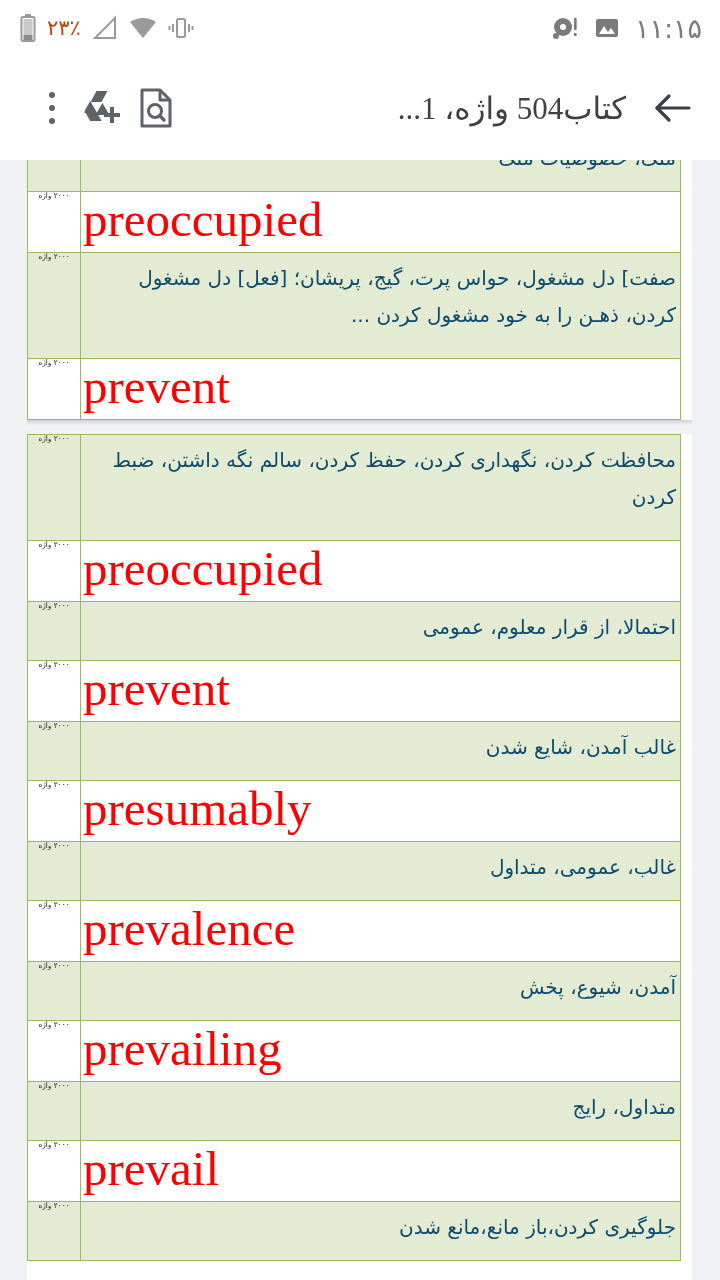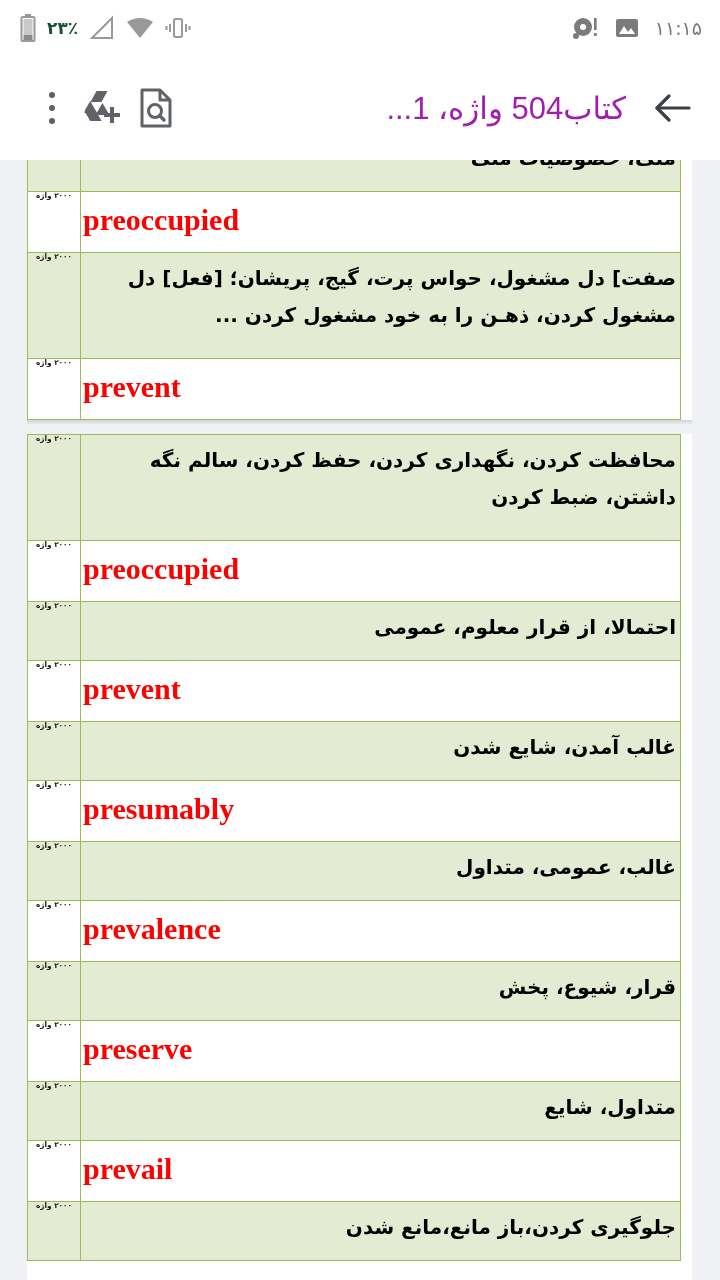--- a/index.html
+++ b/index.html
@@ -26,30 +26,29 @@
     width: 720px; height: 56px;
     background: #ffffff;
     display: flex;
     align-items: center;
     box-sizing: border-box;
     padding: 0 18px 0 20px;
   }
   .sb-left { display: flex; align-items: center; gap: 11px; }
   .sb-right { display: flex; align-items: center; gap: 16px; margin-left: auto; }
   .sb-text {
-    color: #14532d;
-    font-size: 17px;
+    color: #c2410c;
+    font-size: 21px;
     font-family: "DejaVu Sans", sans-serif;
     letter-spacing: 0px;
     line-height: 1;
-    font-weight: bold;
   }
   .sb-clock {
     color: #7b7b7b;
-    font-size: 19px;
+    font-size: 27px;
     font-family: "DejaVu Sans", sans-serif;
     line-height: 1;
   }
   .icn { display: block; }
 
   
   .appbar {
     position: absolute;
     top: 56px; left: 0;
     width: 720px; height: 104px;
@@ -61,38 +60,37 @@
   }
   .ab-btn {
     width: 52px; height: 52px;
     display: flex; align-items: center; justify-content: center;
     flex: 0 0 auto;
   }
   .ab-title {
     flex: 1 1 auto;
     text-align: right;
     direction: rtl;
-    color: #a21caf;
+    color: #404040;
     font-size: 31px;
-    font-family: Liberation Sans, sans-serif;
+    font-family: Liberation Serif, serif;
     padding-right: 20px;
     white-space: nowrap;
     overflow: hidden;
   }
   .dot { width: 6px; height: 6px; border-radius: 50%; background: #5f6368; }
   .dots { display: flex; flex-direction: column; gap: 7px; align-items: center; }
 
   
   .docview {
     position: absolute;
     top: 160px; left: 0;
     width: 720px; height: 1120px;
     background: #eff1f4;
     overflow: hidden;
-    font-weight: bold;
   }
   .page {
     position: relative;
     width: 665px;
     margin: 0 auto 0 27px;
     background: #ffffff;
     box-sizing: border-box;
   }
   .page-gap {
     height: 14px;
@@ -133,27 +131,27 @@
     line-height: 1;
   }
   td.content { padding: 0 8px 0 10px; }
 
   tr.word-row td { background: #ffffff; height: 60px; }
   tr.def-row td  { background: #e3ecd3; }
 
   .word {
     color: #ff0000;
     font-family: "Liberation Serif", "DejaVu Serif", serif;
-    font-size: 30px;
+    font-size: 49px;
     line-height: 56px;
     white-space: nowrap;
     padding-left: 2px;
   }
   .def {
-    color: #000000;
+    color: #0c4a6e;
     font-family: "DejaVu Sans", sans-serif;
     font-size: 20px;
     line-height: 37px;
     direction: rtl;
     text-align: right;
     padding: 7px 4px 14px 4px;
   }
   .def.tall { padding-bottom: 24px; }
   .page-tail { height: 46px; background: #ffffff; }
   .clip-top { margin-top: -28px; }
@@ -359,37 +357,37 @@
                 </td>
                 <td class="content">
                   <div class="word">prevalence</div>
                 </td>
               </tr>
               <tr class="def-row">
                 <td class="marker">
                   <div class="marker-label">۲۰۰۰ واژه</div>
                 </td>
                 <td class="content">
-                  <div class="def">قرار، شیوع، پخش</div>
-                </td>
-              </tr>
-              <tr class="word-row">
-                <td class="marker">
-                  <div class="marker-label">۲۰۰۰ واژه</div>
-                </td>
-                <td class="content">
-                  <div class="word">preserve</div>
-                </td>
-              </tr>
-              <tr class="def-row">
-                <td class="marker">
-                  <div class="marker-label">۲۰۰۰ واژه</div>
-                </td>
-                <td class="content">
-                  <div class="def">متداول، شایع</div>
+                  <div class="def">آمدن، شیوع، پخش</div>
+                </td>
+              </tr>
+              <tr class="word-row">
+                <td class="marker">
+                  <div class="marker-label">۲۰۰۰ واژه</div>
+                </td>
+                <td class="content">
+                  <div class="word">prevailing</div>
+                </td>
+              </tr>
+              <tr class="def-row">
+                <td class="marker">
+                  <div class="marker-label">۲۰۰۰ واژه</div>
+                </td>
+                <td class="content">
+                  <div class="def">متداول، رایج</div>
                 </td>
               </tr>
               <tr class="word-row">
                 <td class="marker">
                   <div class="marker-label">۲۰۰۰ واژه</div>
                 </td>
                 <td class="content">
                   <div class="word">prevail</div>
                 </td>
               </tr>

